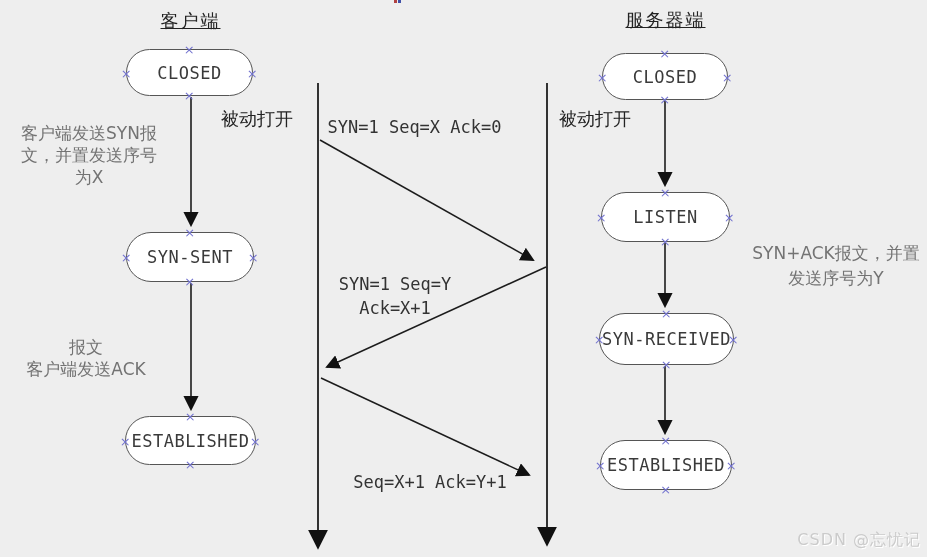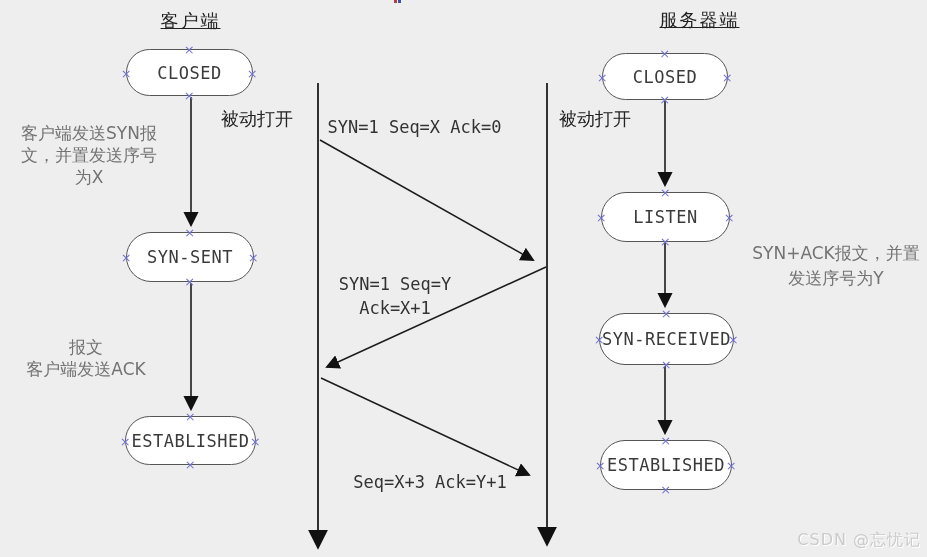--- a/index.html
+++ b/index.html
@@ -102,21 +102,21 @@
 
     <line x1="318" y1="83" x2="318" y2="547" stroke="#1c1c1c" stroke-width="1.8" marker-end="url(#arwBig)"></line>
     <line x1="547" y1="83" x2="547" y2="544" stroke="#1c1c1c" stroke-width="1.8" marker-end="url(#arwBig)"></line>
 
     <line x1="320" y1="140" x2="533" y2="260" stroke="#1c1c1c" stroke-width="1.5" marker-end="url(#arw)"></line>
     <line x1="546" y1="267" x2="327" y2="367" stroke="#1c1c1c" stroke-width="1.5" marker-end="url(#arw)"></line>
     <line x1="321" y1="378" x2="529" y2="475" stroke="#1c1c1c" stroke-width="1.5" marker-end="url(#arw)"></line>
   </svg>
 
   <div class="lane-title" style="left:128px;top:9px;width:125px;">客户端</div>
-  <div class="lane-title" style="left:637px;top:8px;width:125px;">服务器端</div>
+  <div class="lane-title" style="left:603px;top:8px;width:125px;">服务器端</div>
 
   <div class="node" style="left:126px;top:49px;width:127px;height:47px;">
     <span>CLOSED</span>
     <span class="xm xm-t">×</span>
     <span class="xm xm-b">×</span>
     <span class="xm xm-l">×</span>
     <span class="xm xm-r">×</span>
   </div>
   <div class="node" style="left:126px;top:232px;width:128px;height:50px;">
     <span>SYN-SENT</span>
@@ -180,21 +180,21 @@
   </div>
 
   <div class="msg" style="left:312px;top:115px;width:205px;">
     <div>SYN=1 Seq=X Ack=0</div>
   </div>
   <div class="msg" style="left:315px;top:272px;width:160px;">
     <div>SYN=1  Seq=Y</div>
     <div>Ack=X+1</div>
   </div>
   <div class="msg" style="left:340px;top:470px;width:180px;">
-    <div>Seq=X+3 Ack=Y+1</div>
+    <div>Seq=X+1 Ack=Y+1</div>
   </div>
 
   <div class="artifact">
     <span class="a-red"></span>
     <span class="a-blue"></span>
   </div>
 
   <div class="watermark">CSDN @忘忧记</div>
 
 </div>

